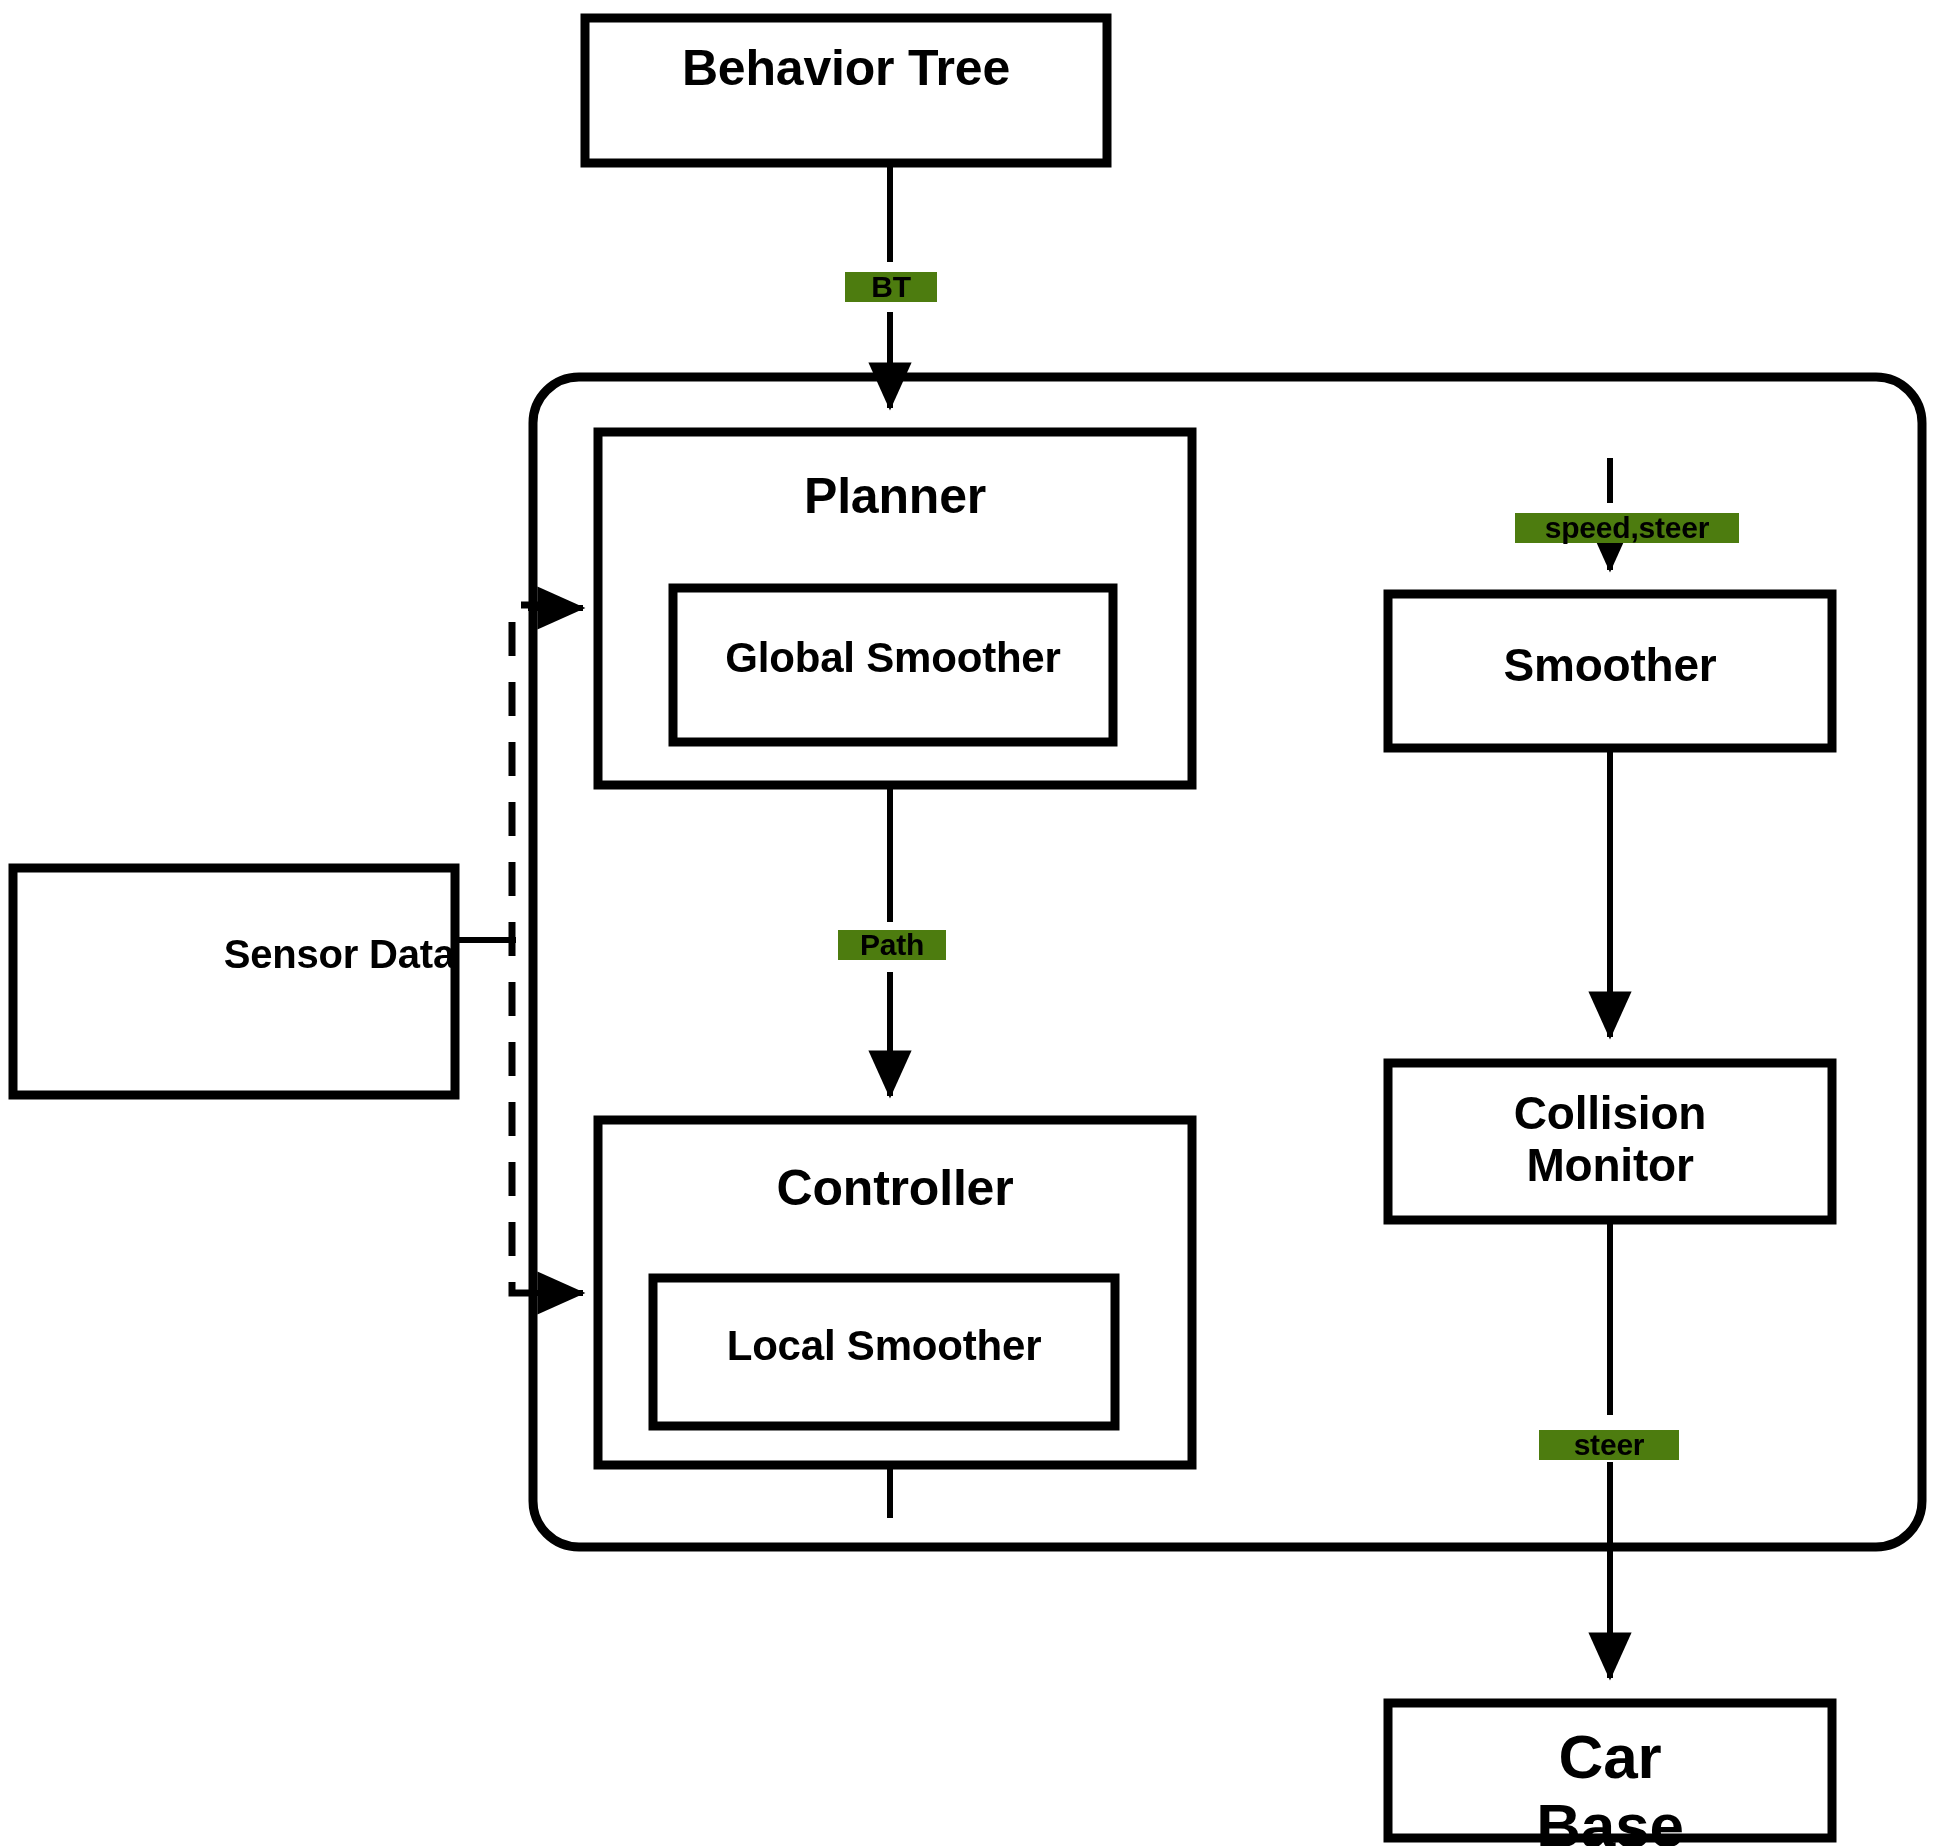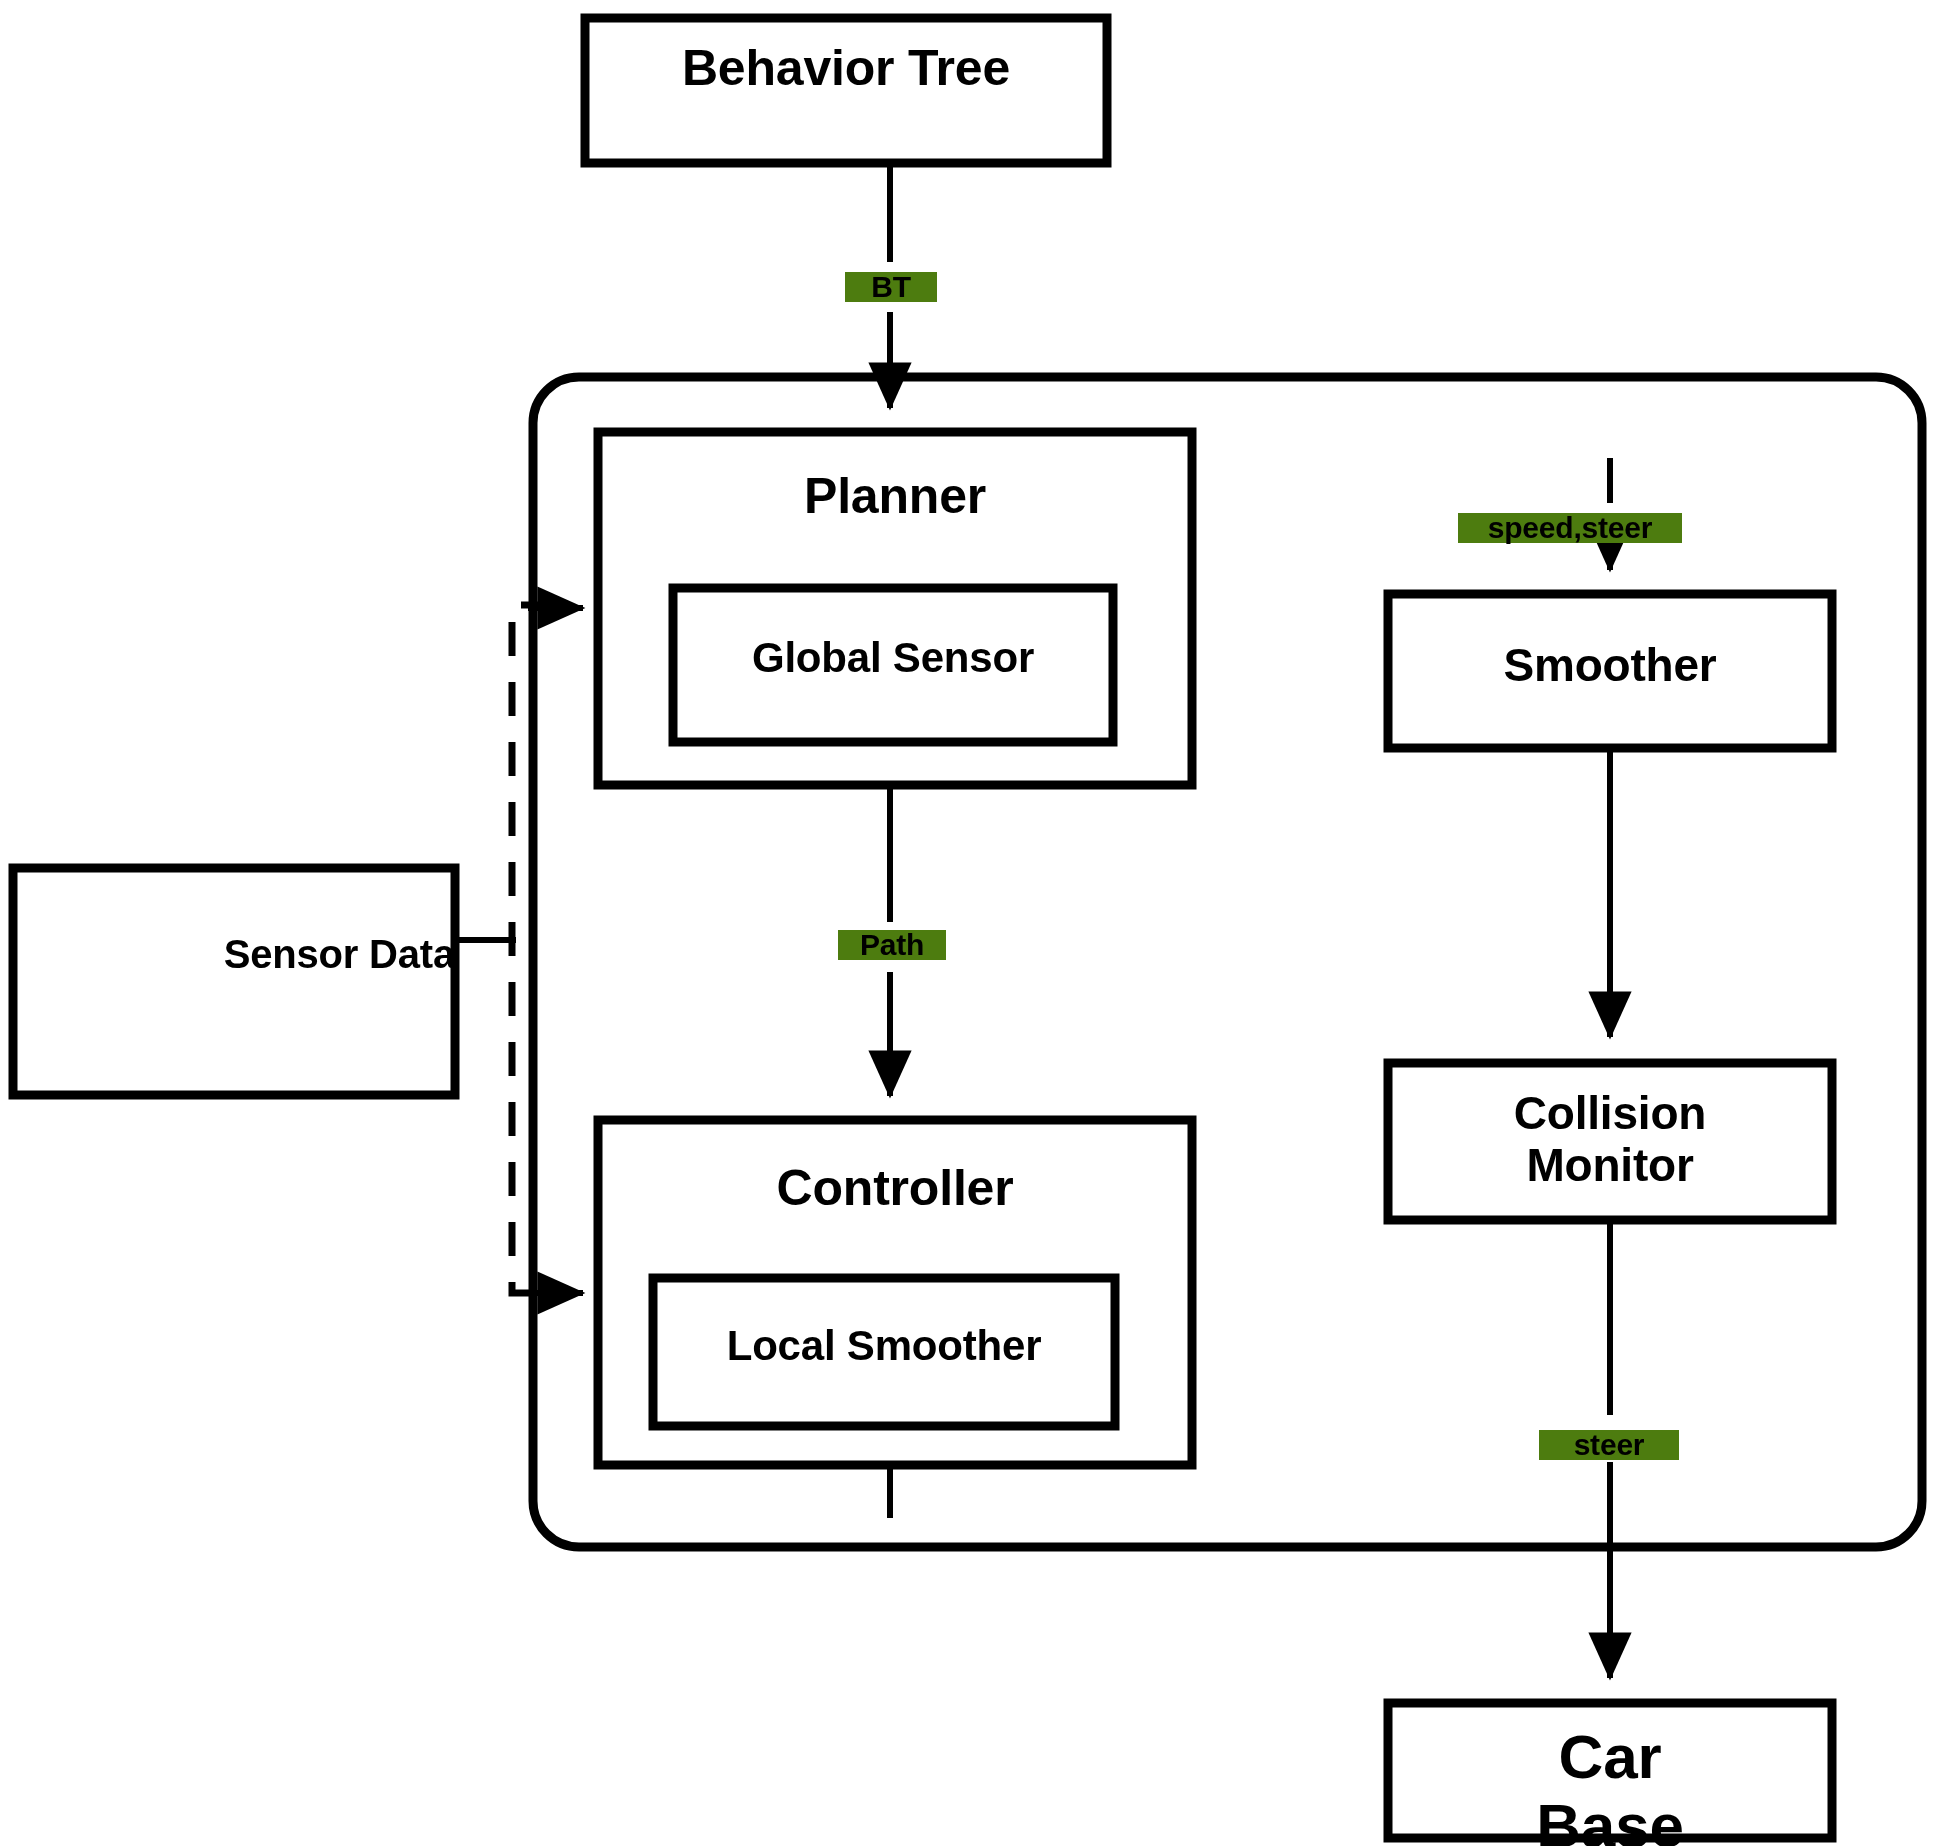--- a/index.html
+++ b/index.html
@@ -49,21 +49,21 @@
   .t-globalcm  { left: 673px;  top: 634px;  width: 440px; font-size: 42px; }
   .t-controller{ left: 598px;  top: 1160px; width: 594px; font-size: 50px; }
   .t-localcm   { left: 653px;  top: 1322px; width: 462px; font-size: 42px; }
   .t-sensor    { left: 13px;   top: 932px;  width: 442px; font-size: 40px; text-align: right; }
   .t-smoother  { left: 1388px; top: 640px;  width: 444px; font-size: 46px; }
   .t-collision { left: 1388px; top: 1088px; width: 444px; font-size: 46px; }
   .t-carbase   { left: 1388px; top: 1722px; width: 444px; font-size: 62px; }
 
   .l-bt        { left: 845px;  top: 272px;  width: 92px;  font-size: 30px; }
   .l-path      { left: 838px;  top: 930px;  width: 108px; font-size: 30px; }
-  .l-speedsteer{ left: 1458px; top: 513px;  width: 224px; font-size: 30px; }
+  .l-speedsteer{ left: 1515px; top: 513px;  width: 224px; font-size: 30px; }
   .l-brake     { left: 1539px; top: 1430px; width: 140px; font-size: 30px; }
 </style>
 </head>
 <body>
 
 <div id="canvas">
 
   <svg class="layer" viewBox="0 0 1938 1846">
     <defs>
       <marker id="arrowhead" markerWidth="10" markerHeight="10" refX="7.6" refY="3.6" orient="auto" markerUnits="strokeWidth">
@@ -111,21 +111,21 @@
     <line x1="1610" y1="553" x2="1610" y2="570" stroke="#000000" stroke-width="6" marker-end="url(#arrowhead)"></line>
 
     <line x1="1610" y1="748" x2="1610" y2="1037" stroke="#000000" stroke-width="6" marker-end="url(#arrowhead)"></line>
 
     <line x1="1610" y1="1220" x2="1610" y2="1415" stroke="#000000" stroke-width="6"></line>
     <line x1="1610" y1="1462" x2="1610" y2="1678" stroke="#000000" stroke-width="6" marker-end="url(#arrowhead)"></line>
   </svg>
 
   <div class="node-label t-behavior">Behavior Tree</div>
   <div class="node-label t-planner">Planner</div>
-  <div class="node-label t-globalcm">Global Sensor</div>
+  <div class="node-label t-globalcm">Global Smoother</div>
   <div class="node-label t-controller">Controller</div>
   <div class="node-label t-localcm">Local Smoother</div>
   <div class="node-label t-sensor">Sensor Data</div>
   <div class="node-label t-smoother">Smoother</div>
   <div class="node-label t-collision">Collision
 Monitor</div>
   <div class="node-label t-carbase">Car
 Base</div>
 
   <div class="edge-label l-bt">BT</div>

